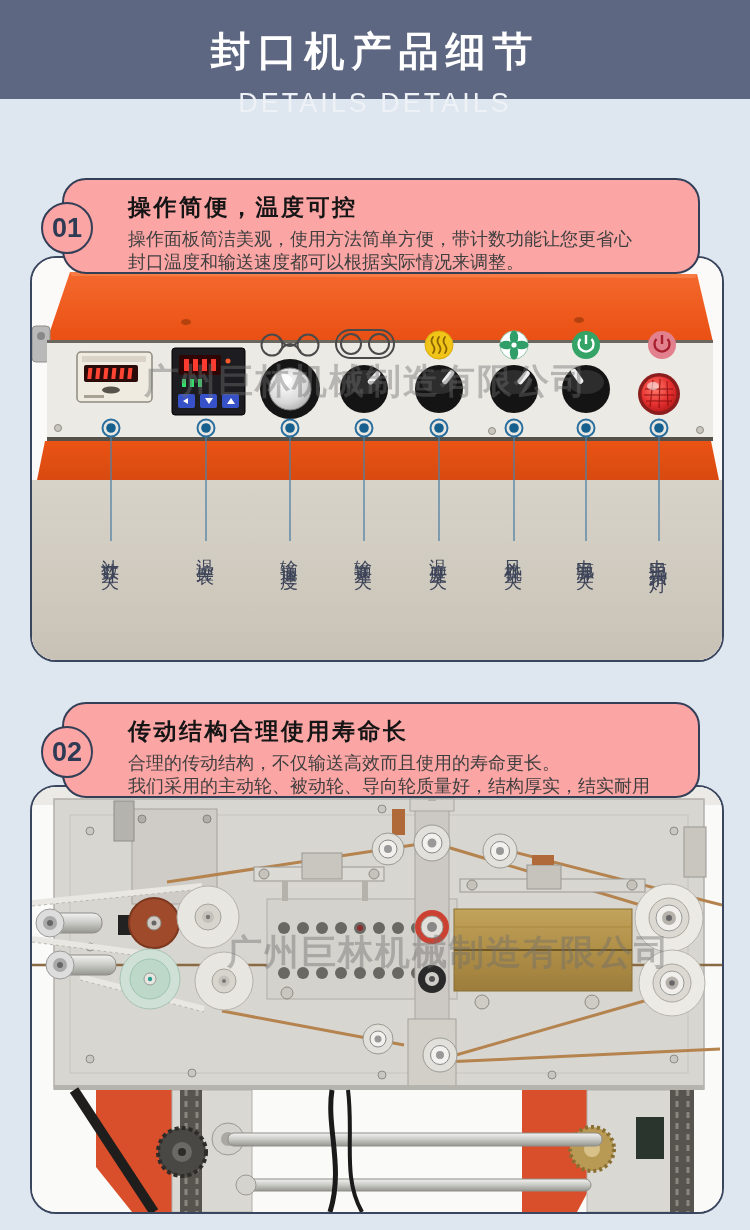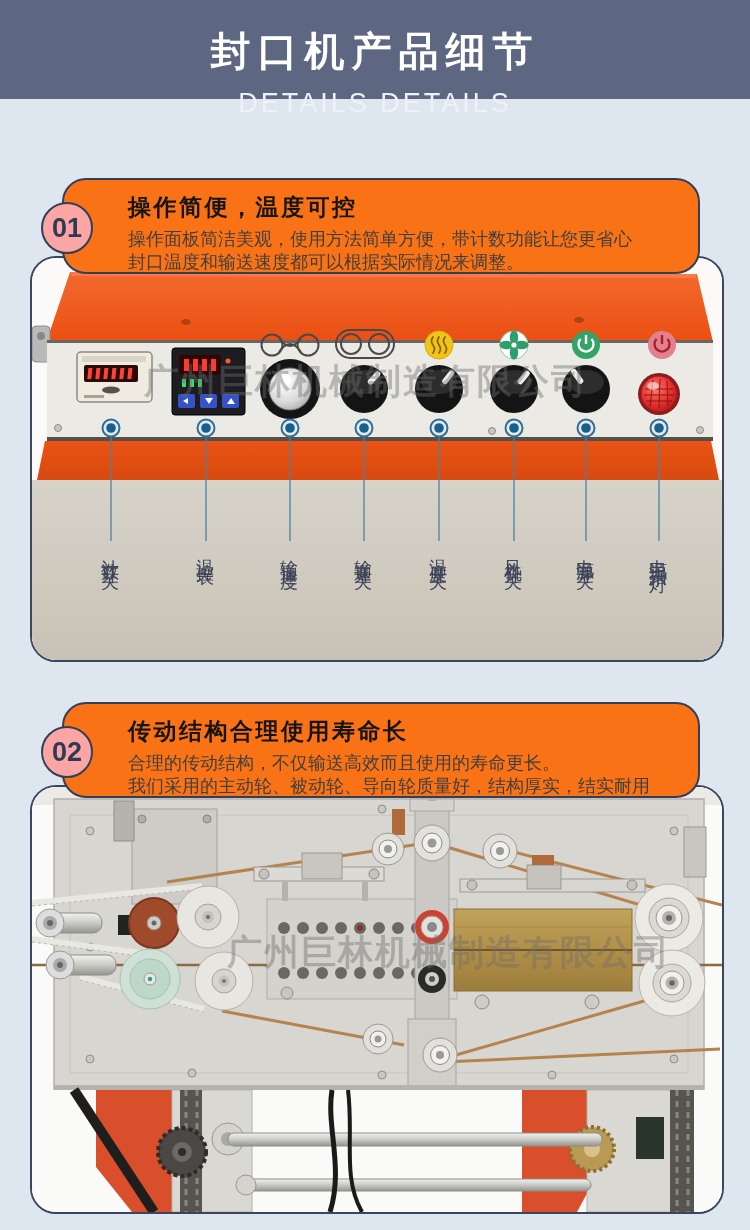--- a/index.html
+++ b/index.html
@@ -4,21 +4,21 @@
 <style>
   html,body{margin:0;padding:0;background:#dee7ef;}
   .page{position:relative;width:750px;height:1230px;background:#dee7ef;overflow:hidden;
         font-family:"Liberation Sans","DejaVu Sans",sans-serif;}
   
   .hdr{position:absolute;left:0;top:0;width:750px;height:99px;background:#5e6781;
        color:#fff;text-align:center;}
   .hdr .cn{padding-top:24px;font-size:40px;font-weight:bold;letter-spacing:7px;}
   .hdr .en{margin-top:9px;font-size:27px;font-weight:normal;letter-spacing:3px;color:#eef1f6;}
   
-  .card{position:absolute;left:62px;width:638px;height:96px;background:#f97316;
+  .card{position:absolute;left:62px;width:638px;height:96px;background:#fca5a5;
         border:2.5px solid #333e57;border-radius:24px;box-sizing:border-box;
         padding:12px 18px 10px 64px;z-index:3;}
   .card .t{font-size:23px;font-weight:bold;color:#151515;letter-spacing:2.5px;}
   .card .d{font-size:18px;color:#3f3f3f;line-height:23px;margin-top:5px;}
   .badge{position:absolute;left:41px;width:48px;height:48px;border-radius:50%;background:#fca5a5;
          border:2.5px solid #333e57;z-index:4;color:#2f3a55;font-size:27px;font-weight:bold;
          text-align:center;line-height:48px;}
   
   .photo{position:absolute;left:30px;width:690px;background:#fff;border:2.5px solid #3a455e;
          border-radius:26px;overflow:hidden;z-index:1;box-sizing:content-box;}

